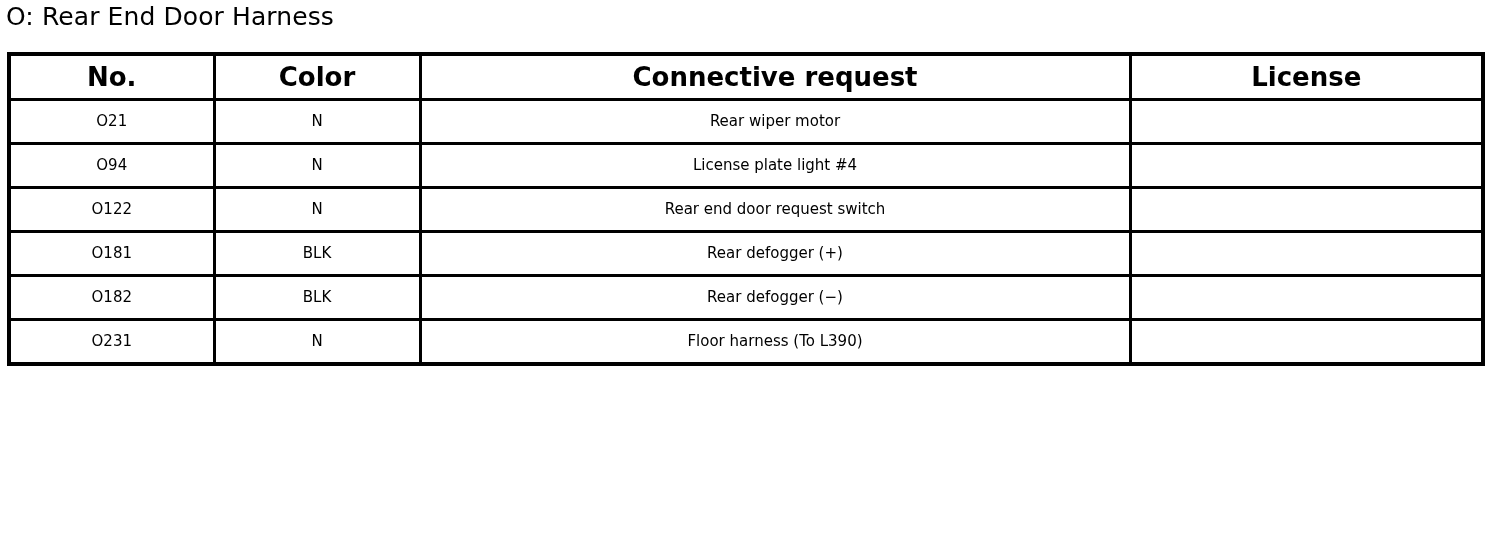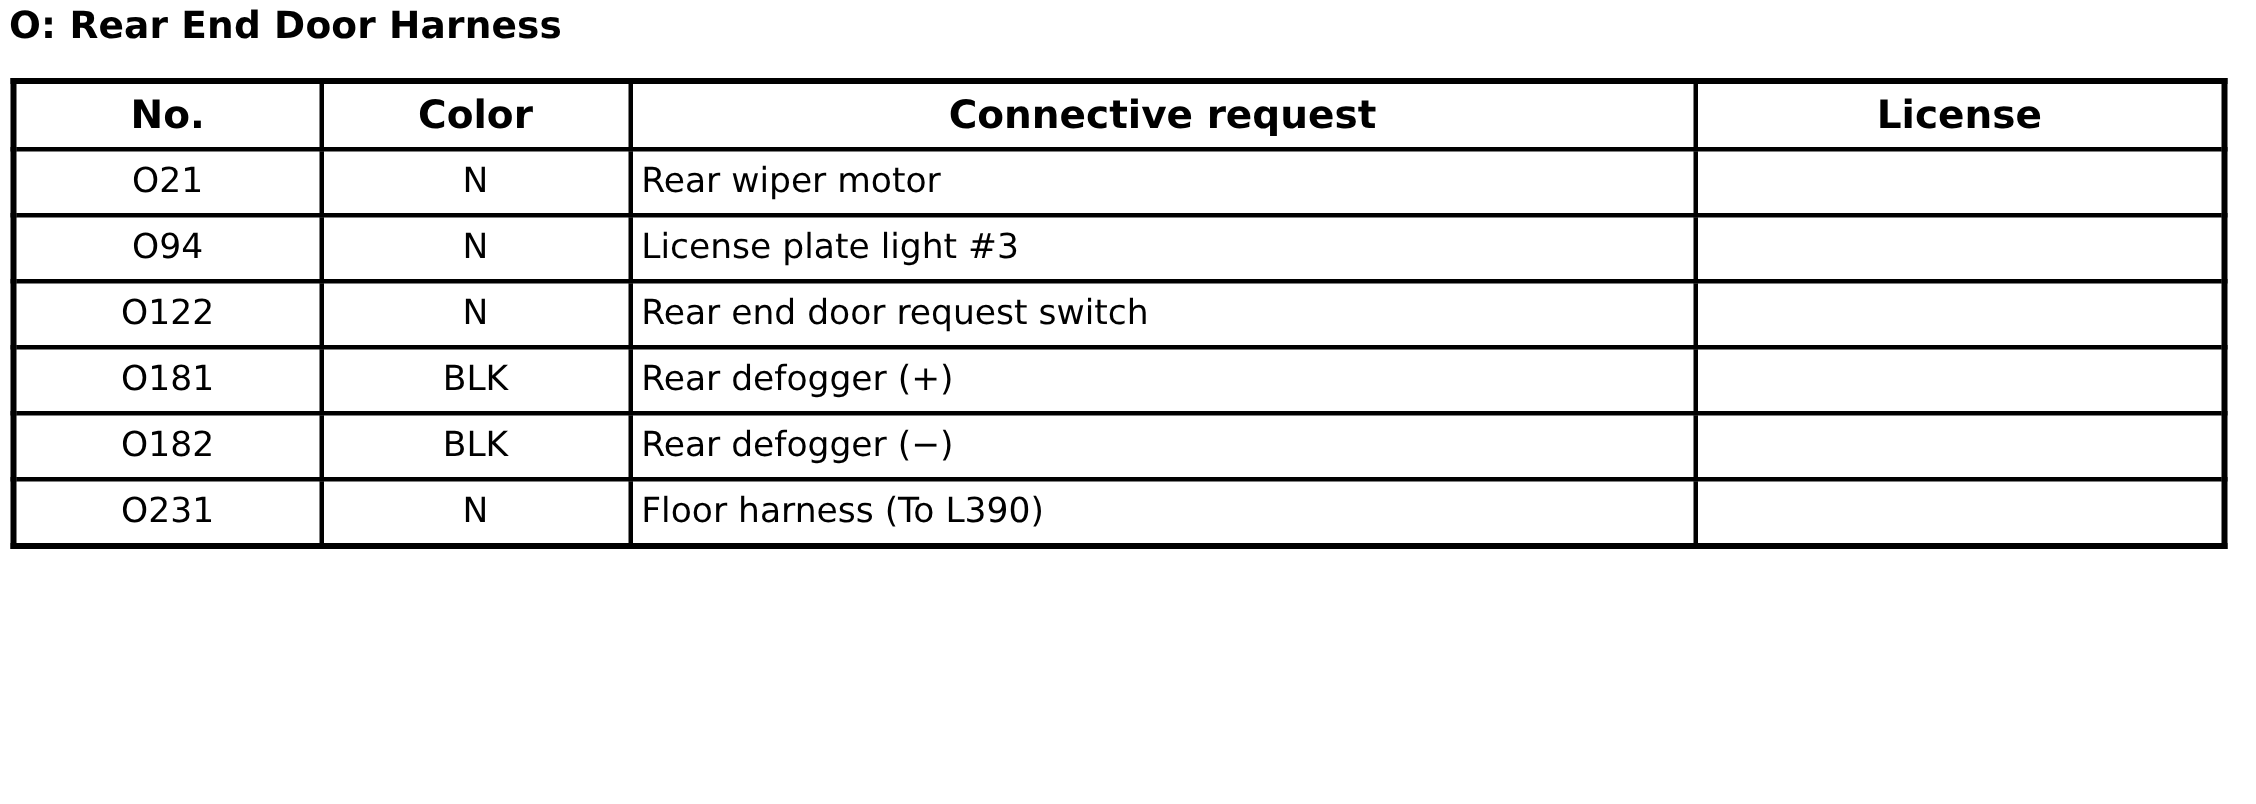--- a/index.html
+++ b/index.html
@@ -18,21 +18,21 @@
     position: relative;
     width: 1504px;
     height: 536px;
     background: #ffffff;
   }
   .doc-title {
     position: absolute;
     left: 6px;
     top: 2px;
     font-size: 25px;
-    font-weight: bold;
+    font-weight: normal;
     letter-spacing: 0.1px;
     line-height: 30px;
     white-space: nowrap;
   }
   .table-wrap {
     position: absolute;
     left: 7px;
     top: 52px;
     width: 1474px;
   }
@@ -45,35 +45,35 @@
   table.harness col.c-no     { width: 205px; }
   table.harness col.c-color  { width: 206px; }
   table.harness col.c-pos    { width: 710px; }
   table.harness col.c-rem    { width: 353px; }
 
   table.harness th,
   table.harness td {
     border: 3px solid #000000;
     height: 41px;
     padding: 0 6px;
-    font-size: 23px;
+    font-size: 15px;
     line-height: 41px;
     vertical-align: middle;
     white-space: nowrap;
     overflow: hidden;
   }
   table.harness th {
     font-weight: bold;
     text-align: center;
     font-size: 26px;
     height: 42px;
     line-height: 42px;
   }
   td.cell-center { text-align: center; }
-  td.cell-left   { text-align: left; padding-left: 9px; }
+  td.cell-left   { text-align: center; padding-left: 9px; }
 </style>
 </head>
 <body>
 
 <div class="page">
 
   <div class="doc-title">O: Rear End Door Harness</div>
 
   <div class="table-wrap">
     <table class="harness">
@@ -94,21 +94,21 @@
       <tbody id="harness-body">
           <tr>
             <td class="cell-center">O21</td>
             <td class="cell-center">N</td>
             <td class="cell-left">Rear wiper motor</td>
             <td class="cell-left"></td>
           </tr>
           <tr>
             <td class="cell-center">O94</td>
             <td class="cell-center">N</td>
-            <td class="cell-left">License plate light #3</td>
+            <td class="cell-left">License plate light #4</td>
             <td class="cell-left"></td>
           </tr>
           <tr>
             <td class="cell-center">O122</td>
             <td class="cell-center">N</td>
             <td class="cell-left">Rear end door request switch</td>
             <td class="cell-left"></td>
           </tr>
           <tr>
             <td class="cell-center">O181</td>

